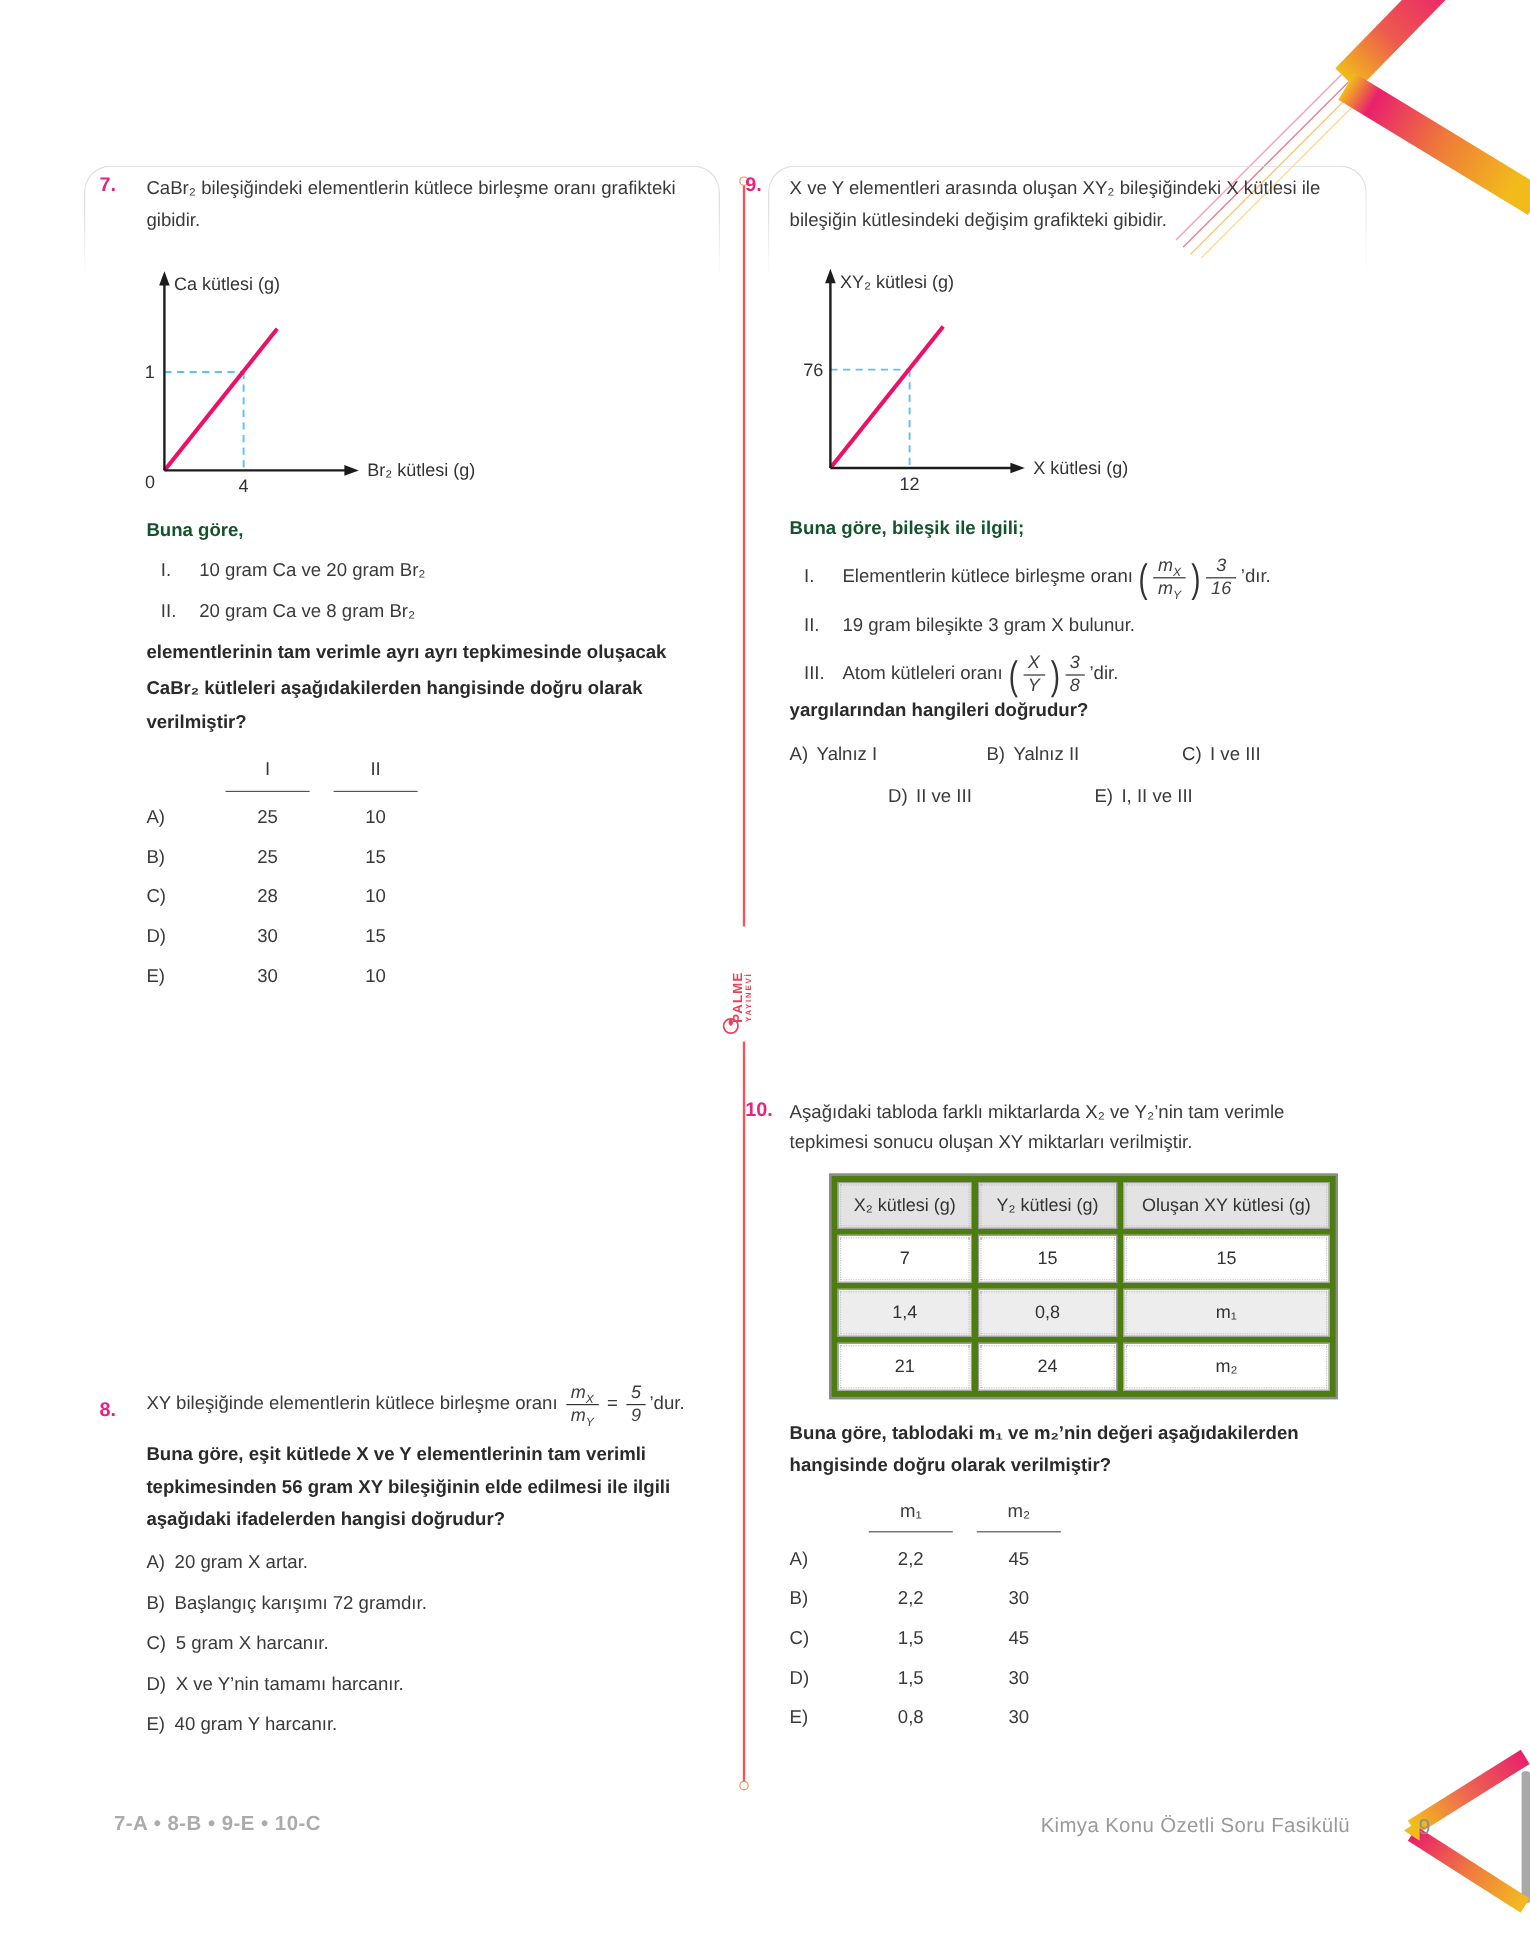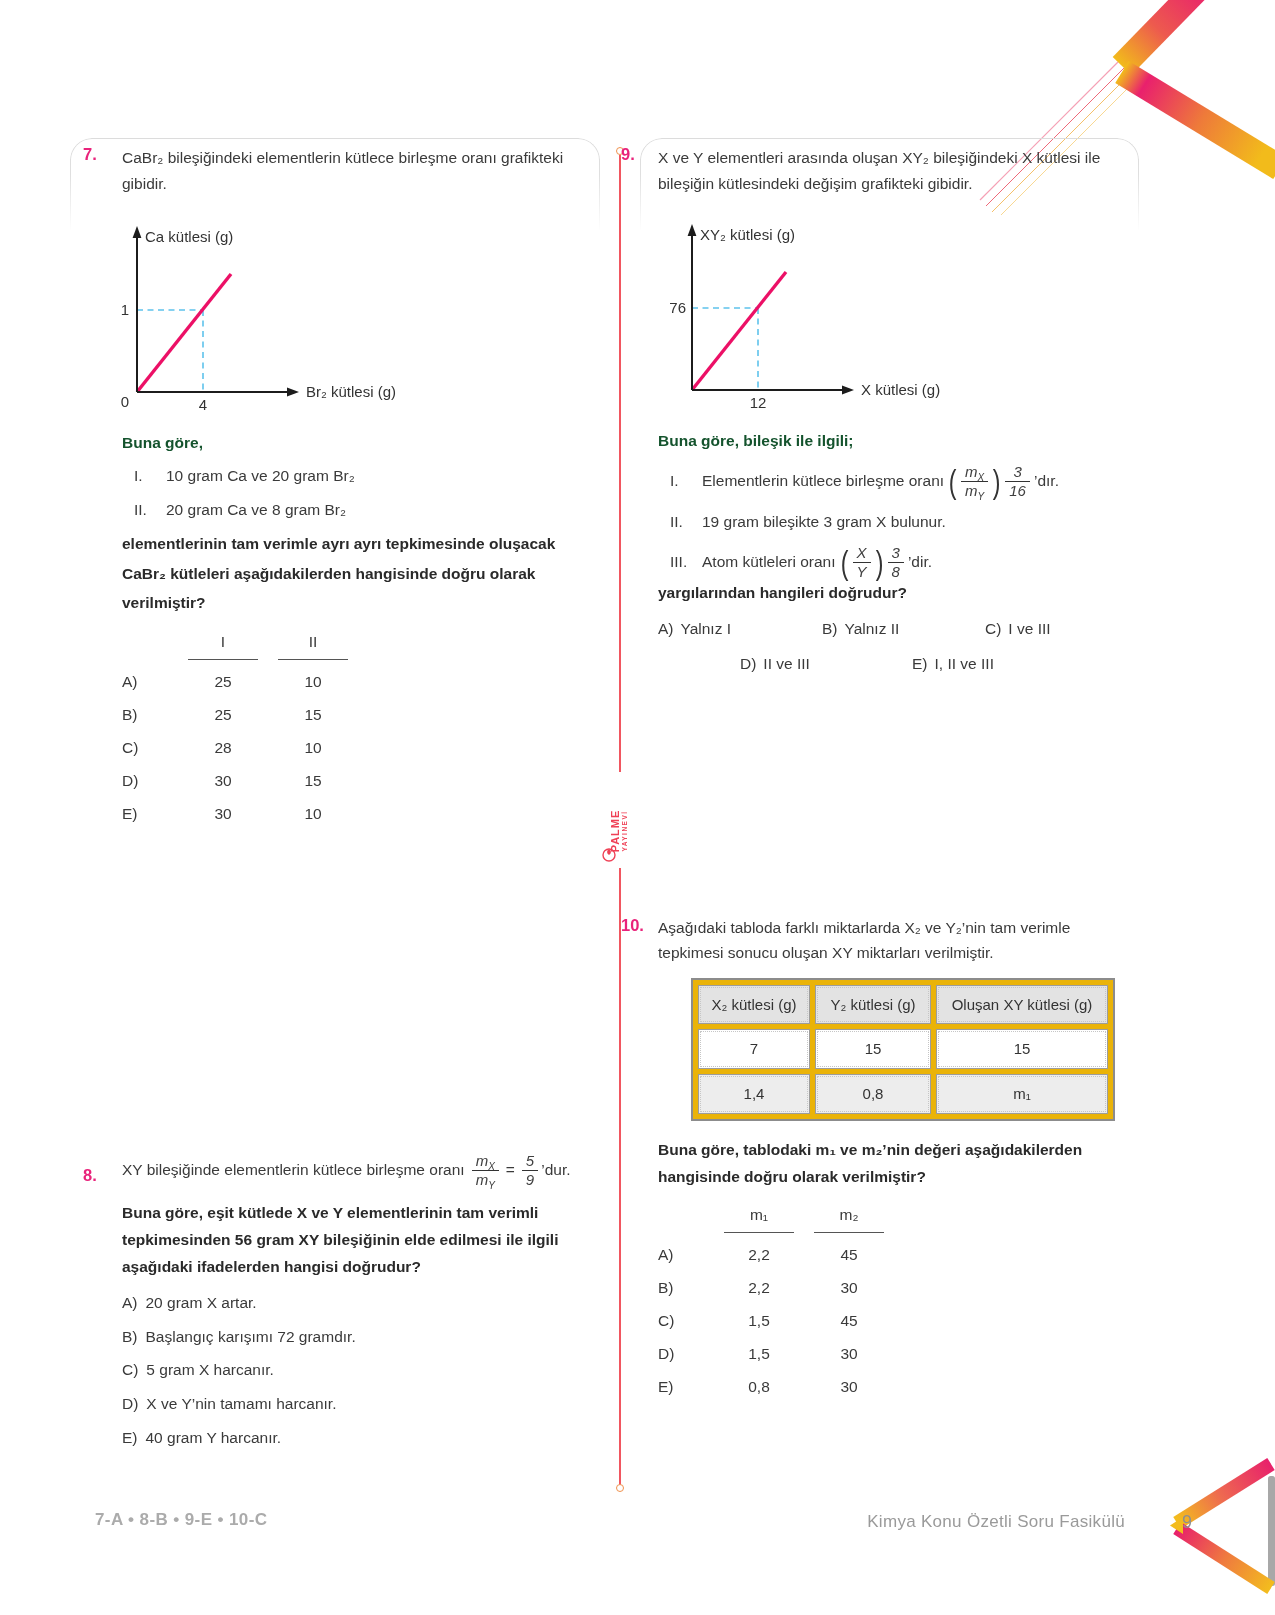--- a/index.html
+++ b/index.html
@@ -44,21 +44,21 @@
   .optinline{display:flex;margin-top:13px;}
   .optinline .opt{display:flex;gap:7px;}
   
   svg.graph{display:block;overflow:visible;}
   svg.graph .axis{stroke:#1c1c1c;stroke-width:2;}
   svg.graph .axis-fill{fill:#1c1c1c;}
   svg.graph .dash{stroke:#5ec2ec;stroke-width:1.6;stroke-dasharray:6 4.5;}
   svg.graph .dataline{stroke:#ec1066;stroke-width:3.4;}
   svg.graph text{font-family:"Liberation Sans","DejaVu Sans",sans-serif;font-size:15px;fill:#333;}
   
-  table.dtable{border-collapse:separate;border-spacing:5px;border:2px solid #8c8c8c;background:#eab308;margin-top:12px;}
+  table.dtable{border-collapse:separate;border-spacing:5px;border:2px solid #8c8c8c;background:#4d7c0f;margin-top:12px;}
   table.dtable td,table.dtable th{border:1px solid #9c9c9c;outline:1px dotted #c6c6c6;outline-offset:-3px;
     text-align:center;font-weight:400;font-size:15px;color:#333;padding:8px 6px;background:#fff;}
   table.dtable th{background:#e3e3e3;}
   table.dtable tr.alt td{background:#ededed;}
   
   .divider-seg{position:absolute;left:619px;width:1.8px;background:#f15660;}
   .divider-dot{position:absolute;left:615.5px;width:6px;height:6px;border:1.6px solid #f0924e;border-radius:50%;background:#fff;}
   .publisher{position:absolute;left:574px;top:786px;width:90px;height:90px;}
   .publisher .rot{position:absolute;inset:0;transform:rotate(-90deg);display:flex;flex-direction:column;align-items:center;justify-content:center;color:#ef4156;}
   .publisher .p1{font-weight:700;font-size:11px;letter-spacing:1px;line-height:1.1;}
@@ -321,20 +321,25 @@
       <tr>
         <td>7</td>
             <td>15</td>
             <td>15</td>
       </tr>
       <tr class="alt">
         <td>1,4</td>
             <td>0,8</td>
             <td>m₁</td>
       </tr>
+      <tr>
+        <td>21</td>
+            <td>24</td>
+            <td>m₂</td>
+      </tr>
     </tbody>
       </table>
     <div class="qtext" style="margin-top:15px;line-height:1.75;">Buna göre, tablodaki m₁ ve m₂’nin değeri aşağıdakilerden hangisinde doğru olarak verilmiştir?</div>
     <div class="optgrid">
       <div class="hdr">
         <span>m₁</span>
           <span class="gap"></span>
           <span>m₂</span>
       </div>
       <div class="optrow" style="margin-top:6px;">

